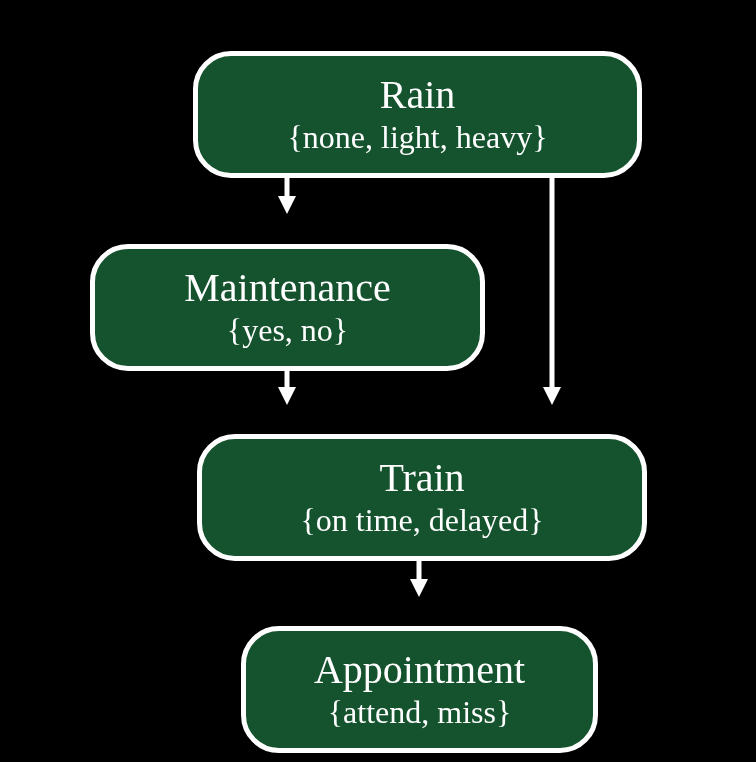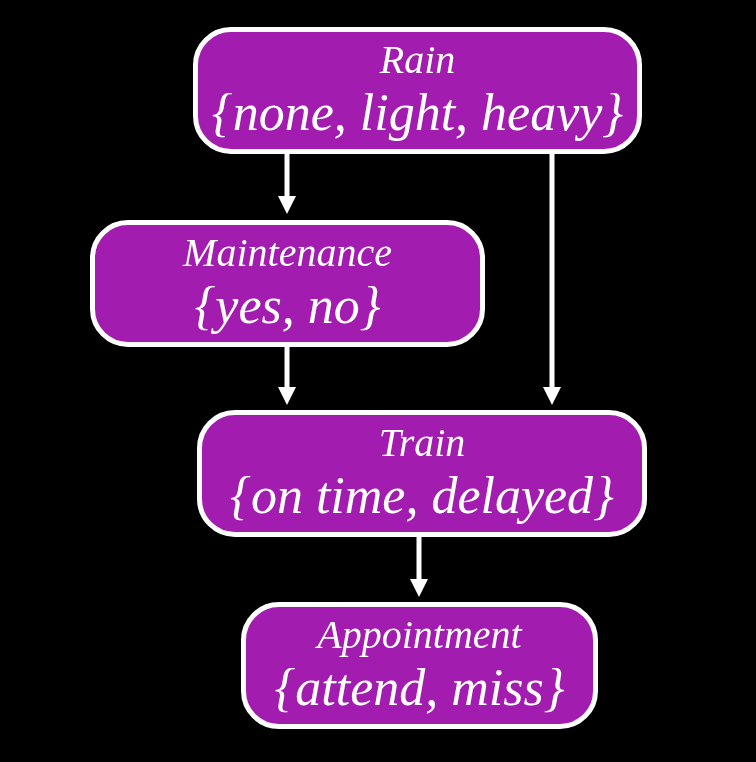--- a/index.html
+++ b/index.html
@@ -29,36 +29,36 @@
   }
   .edges polygon {
     fill: #ffffff;
     stroke: none;
   }
   .node {
     position: absolute;
     box-sizing: border-box;
     border: 5px solid #ffffff;
     border-radius: 38px;
-    background: #a21caf;
+    background: #14532d;
     color: #ffffff;
     display: flex;
     flex-direction: column;
     align-items: center;
     justify-content: center;
     text-align: center;
-    font-style: italic;
     line-height: 1.17;
+    margin-top: 24px;
   }
   .node-label {
     font-size: 40px;
     white-space: nowrap;
   }
   .node-values {
-    font-size: 52px;
+    font-size: 32px;
     white-space: nowrap;
   }
   #node-rain        { left: 193px; top: 27px;  width: 449px; height: 127px; }
   #node-maintenance { left: 90px;  top: 220px; width: 395px; height: 127px; align-items: center; }
   #node-train       { left: 197px; top: 410px; width: 450px; height: 127px; }
   #node-appointment { left: 241px; top: 602px; width: 357px; height: 127px; }
 </style>
 </head>
 <body>
 

